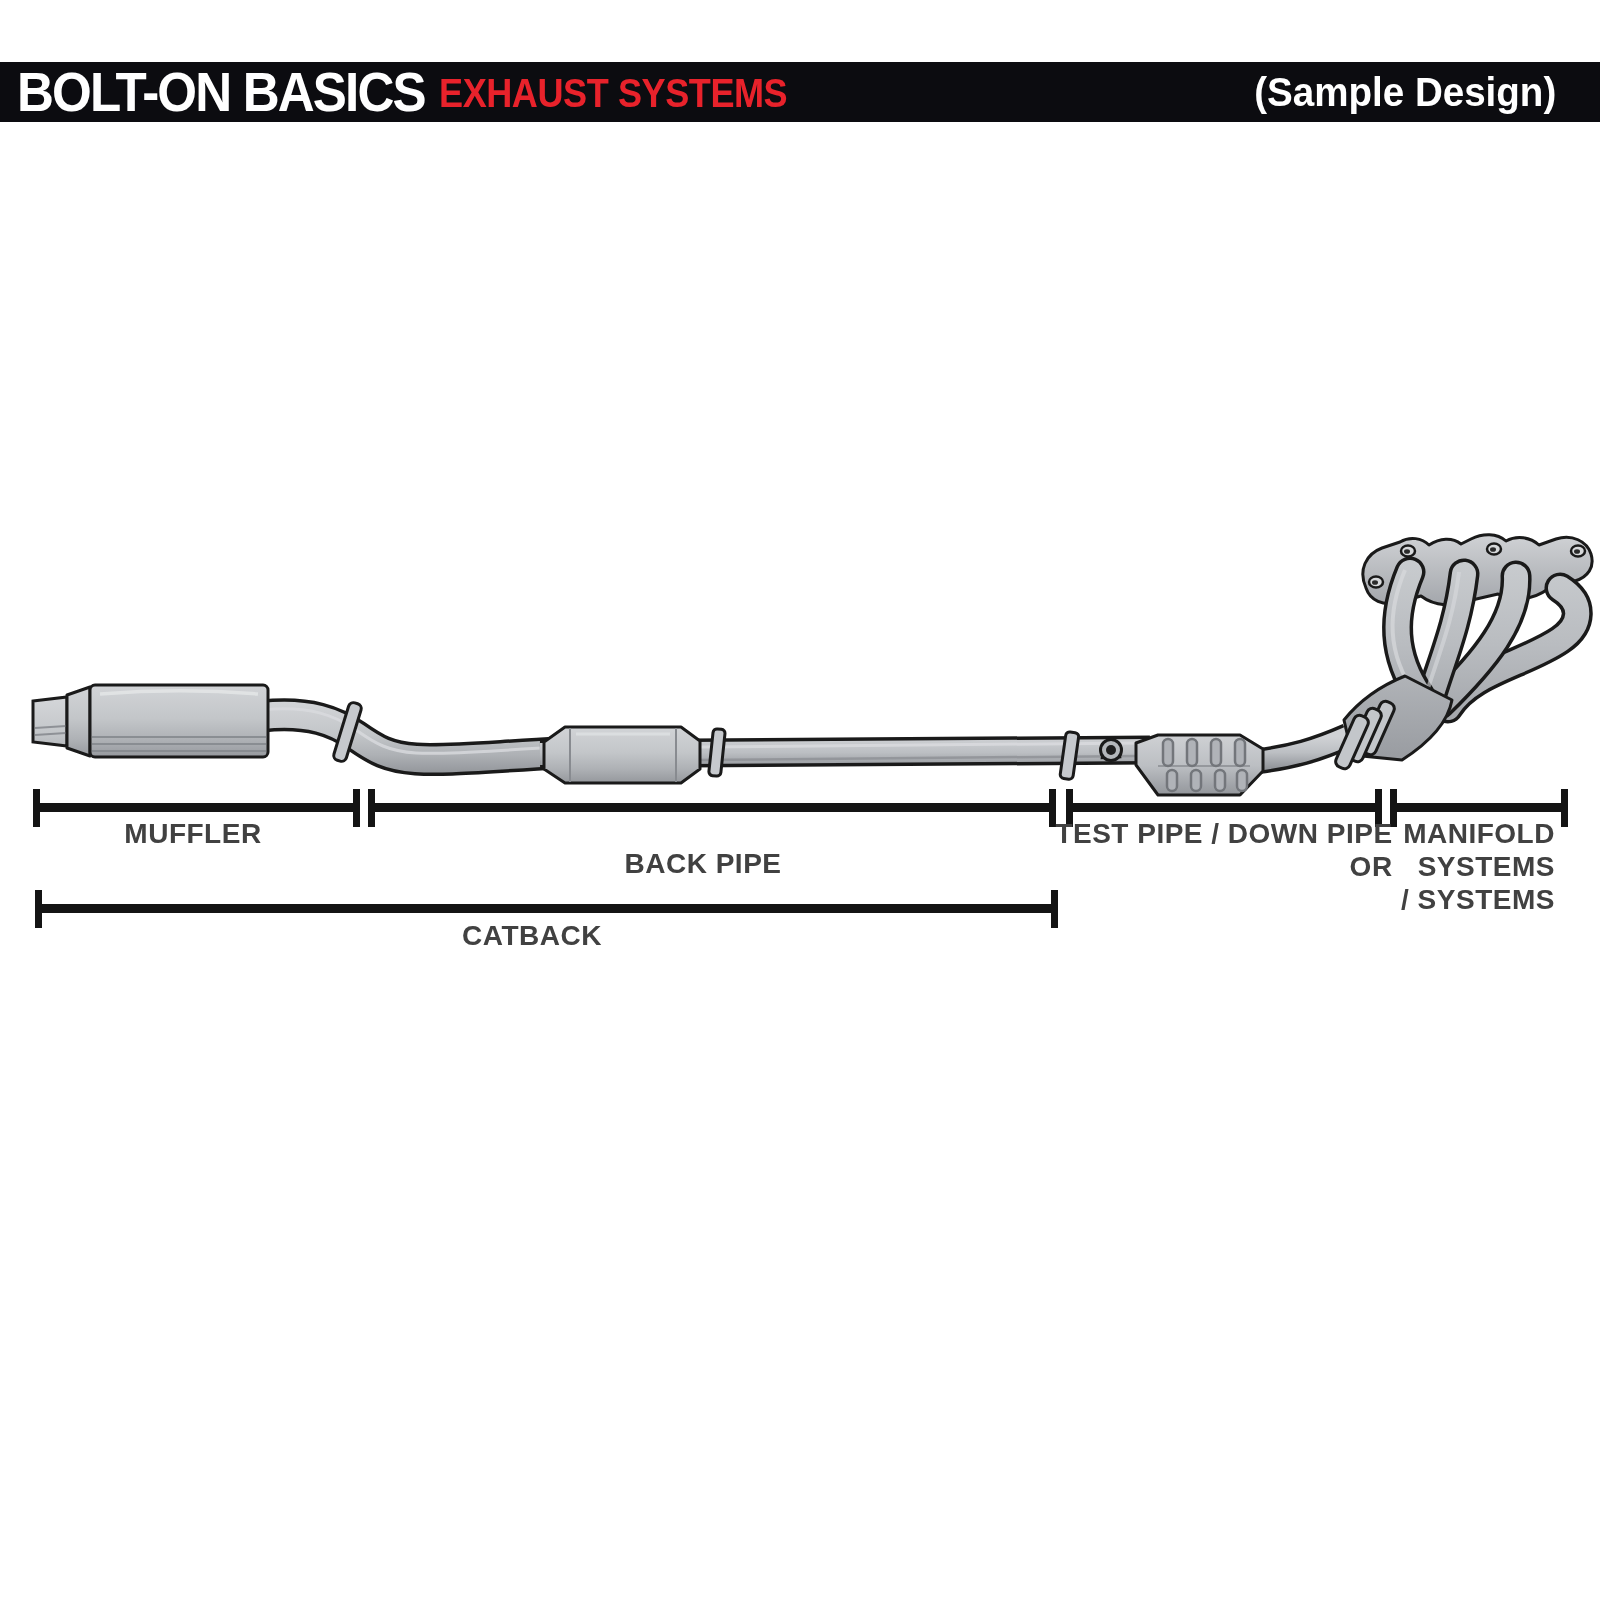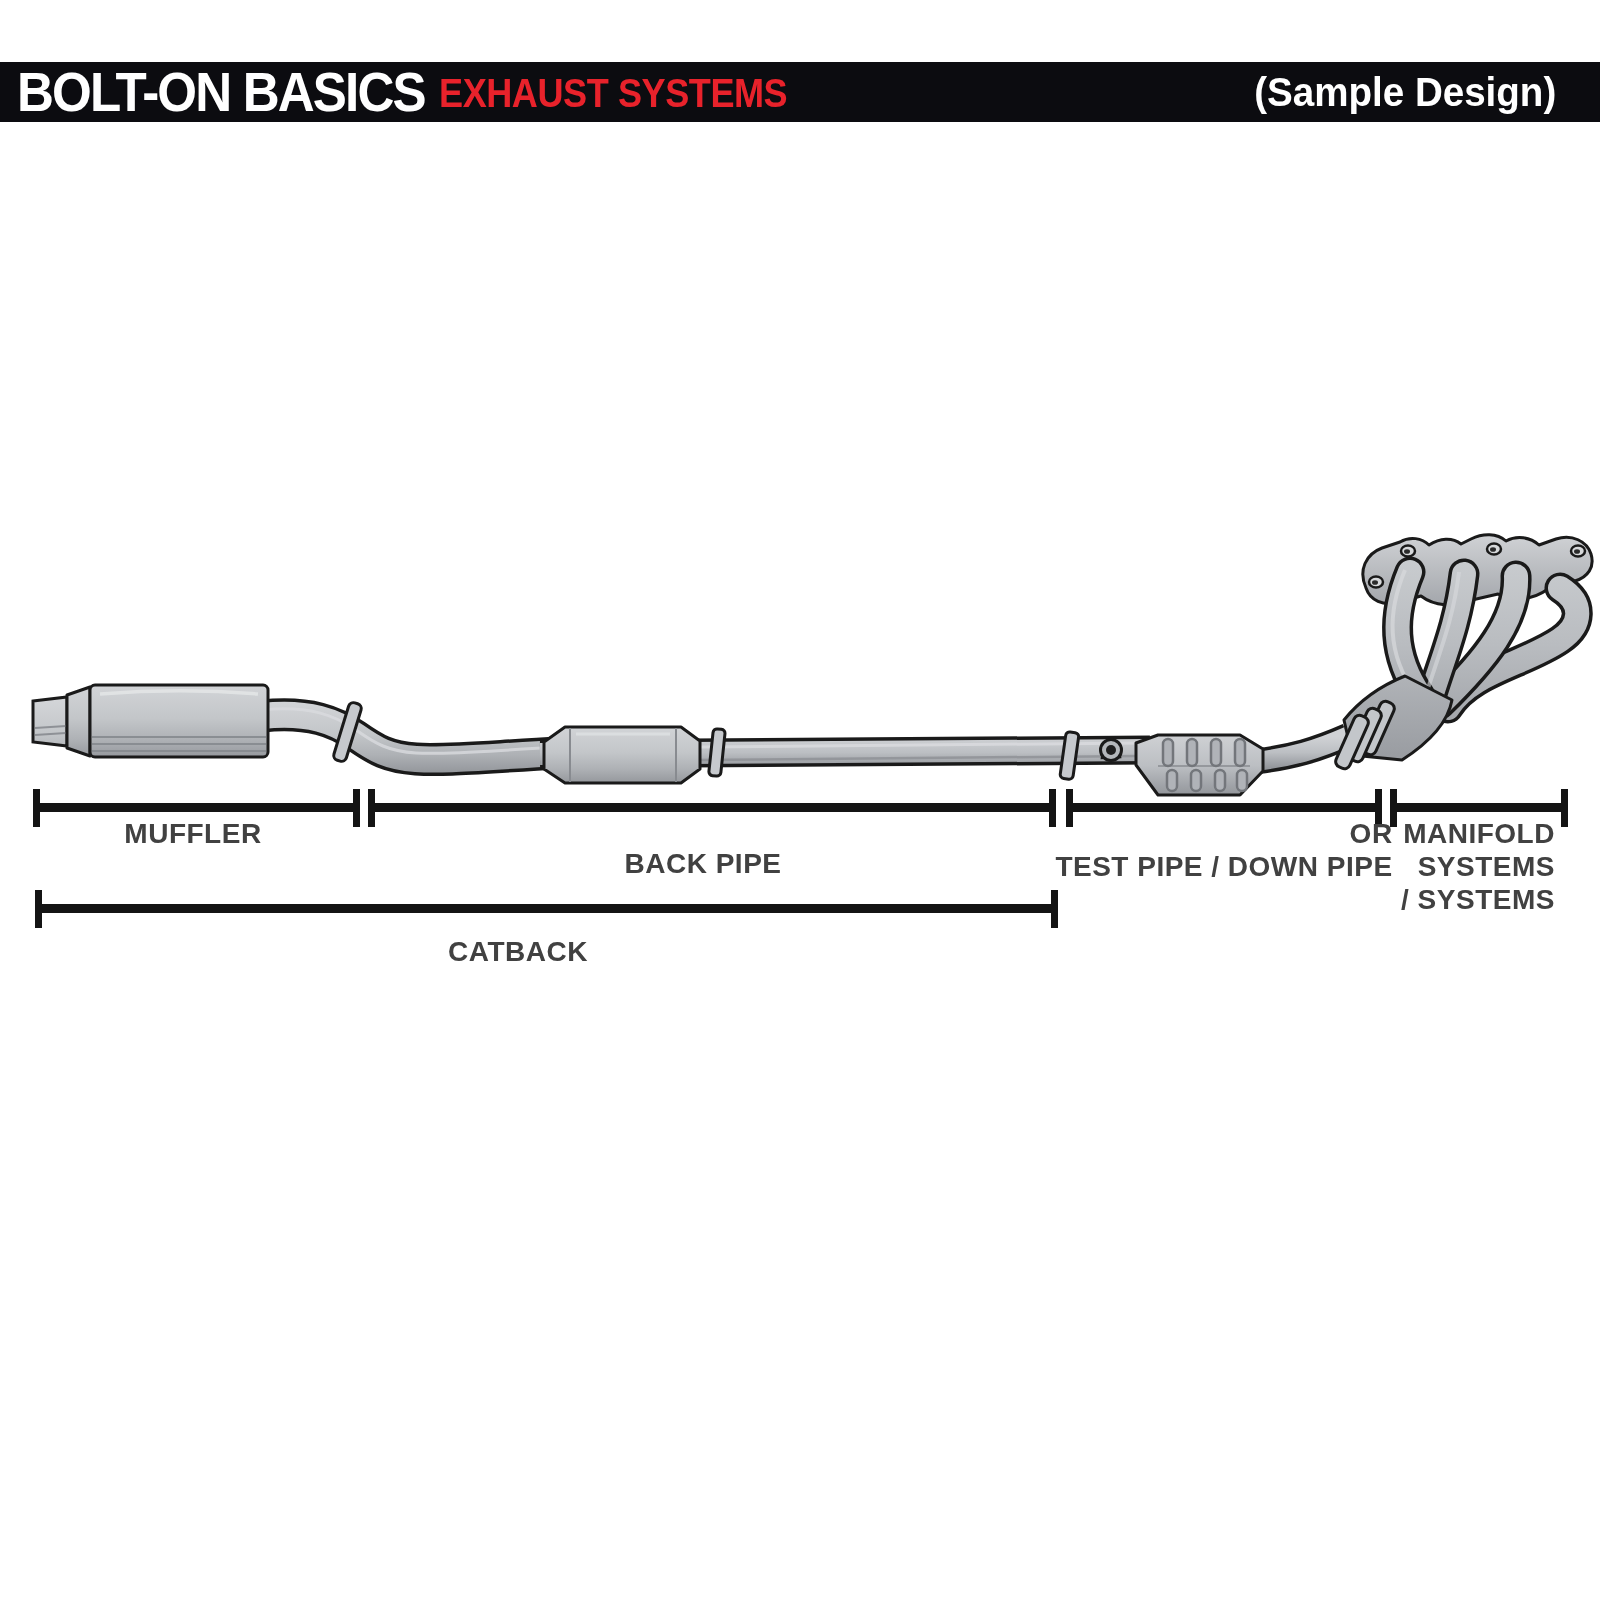--- a/index.html
+++ b/index.html
@@ -203,25 +203,25 @@
   <div>
     <div class="bline" style="left:35px;top:904px;width:1023px;"></div>
     <div class="tick" style="left:35px;top:890px;"></div>
     <div class="tick" style="left:1051px;top:890px;"></div>
   </div>
 
   <div class="lbl" style="left:193px;top:817px;">MUFFLER</div>
   <div class="lbl" style="left:703px;top:847px;">BACK PIPE</div>
 
   <div class="lbl" style="left:1224px;top:817px;">
+    <div>TEST PIPE / DOWN PIPE</div>
     <div>OR</div>
-    <div>TEST PIPE / DOWN PIPE</div>
   </div>
 
   <div class="lbl" style="left:1478px;top:817px;">
     <div>MANIFOLD</div>
     <div>SYSTEMS</div>
     <div>/ SYSTEMS</div>
   </div>
 
-  <div class="lbl" style="left:518px;top:919px;margin-top:16px;">CATBACK</div>
+  <div class="lbl" style="left:532px;top:919px;">CATBACK</div>
 
 </div>
 
 </body></html>

